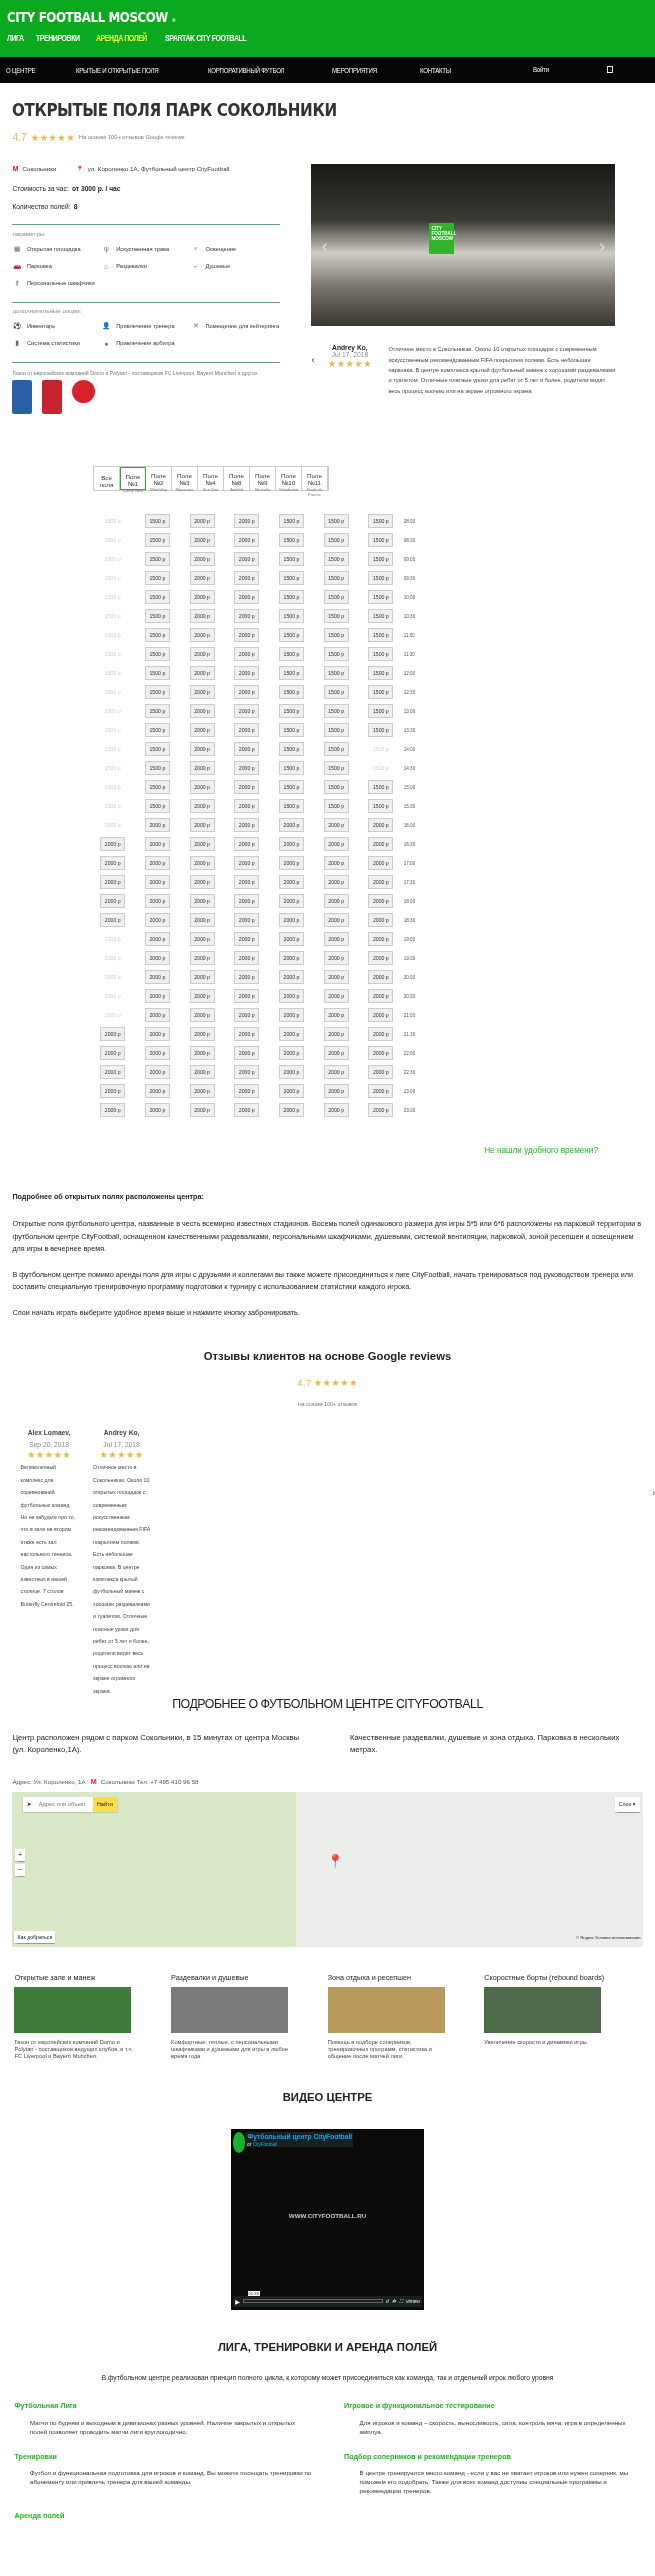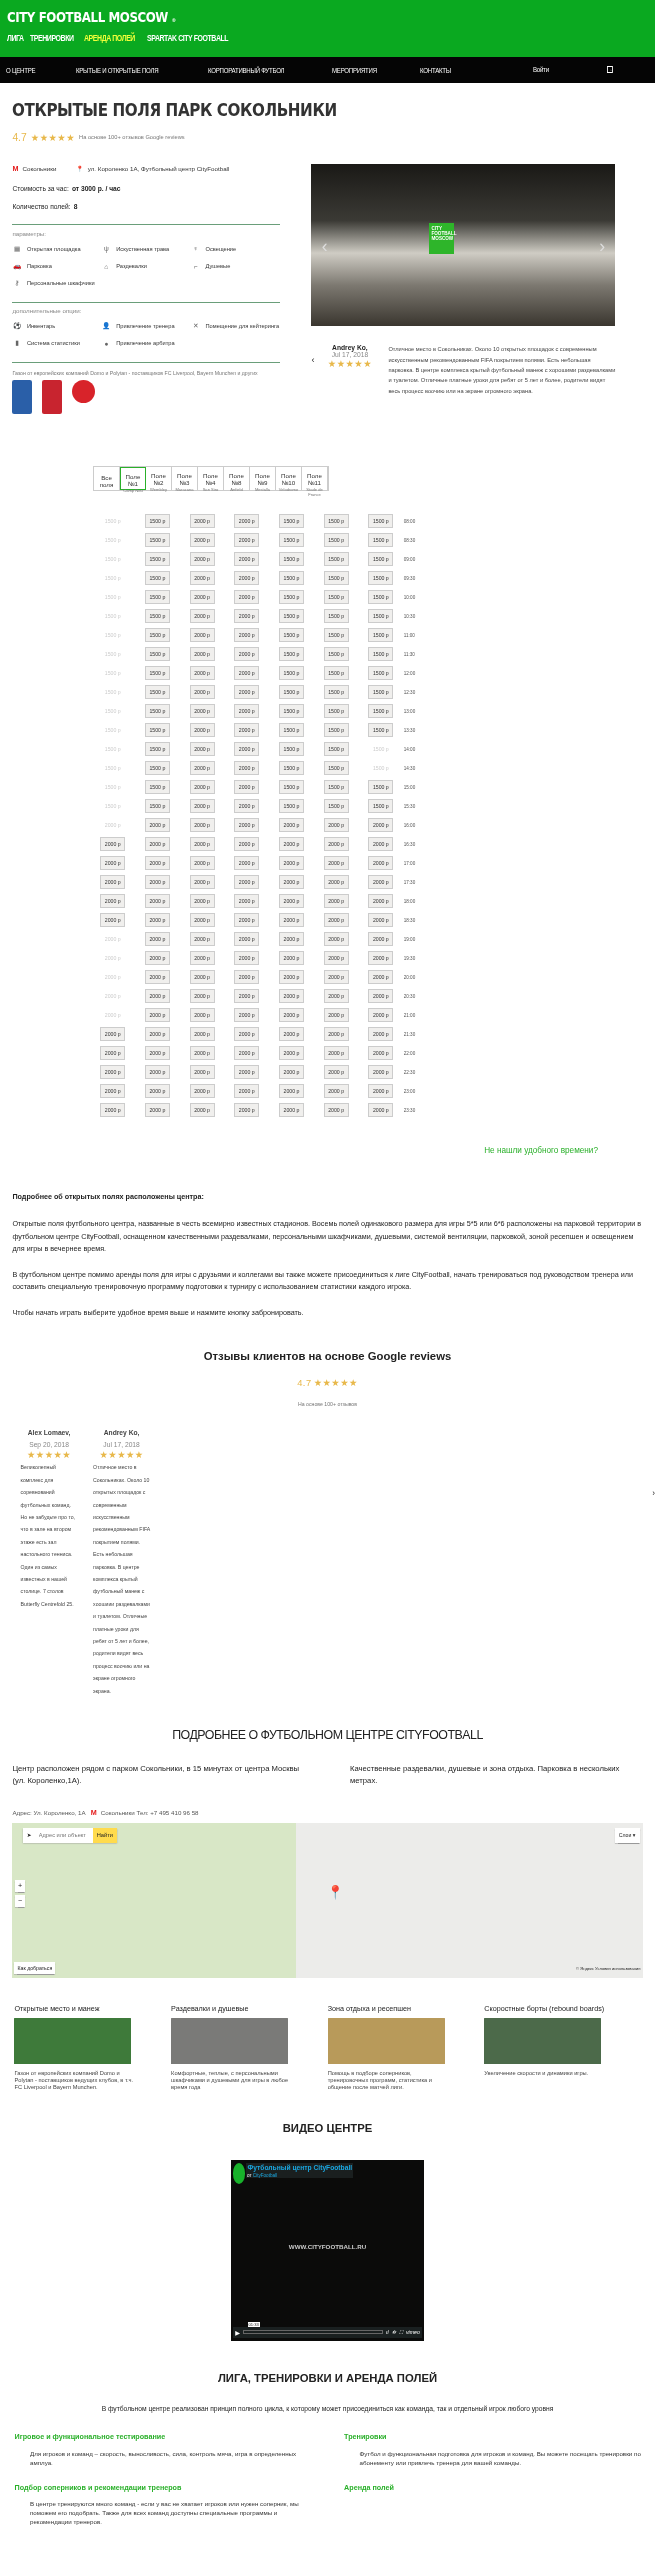--- a/index.html
+++ b/index.html
@@ -1,20 +1,20 @@
 <!DOCTYPE html>
 <html style="font-size:8.2px"><head>
 <meta charset="utf-8">
 <style>
 *{box-sizing:border-box;margin:0;padding:0}
 body{width:655px;font-family:"Liberation Sans",sans-serif;color:#222;background:#fff;font-size:7.2px}
 .topbar{background:#0aa920;height:57px;padding:0 7.2px;position:relative}
 .logo{font-family:"DejaVu Sans",sans-serif;font-weight:bold;color:#fff;font-size:14.4px;position:absolute;top:9.3px;left:7.2px;letter-spacing:-0.5px;transform:scaleX(.82);transform-origin:left}
 .logo small{font-size:5.2px}
-.mainnav{position:absolute;top:34px;left:7.2px;display:flex;gap:3px}
+.mainnav{position:absolute;top:34px;left:7.2px;display:flex;gap:9px}
 .mainnav span{color:#fff;font-weight:bold;font-size:8.2px;letter-spacing:-0.5px;transform:scaleX(.85);transform-origin:left;display:inline-block}
 .mainnav span.active{color:#f1ff3a}
 .subnav{background:#050505;height:26px;display:flex;align-items:center;padding:0 6.2px;position:relative}
 .subnav span{color:#fff;font-size:7.2px;margin-right:35px;letter-spacing:-0.3px;transform:scaleX(.85);transform-origin:left;display:inline-block;white-space:nowrap}
 .login{position:absolute;right:6.2px;top:8.2px;color:#fff;font-size:6.2px;display:flex;align-items:center;gap:20px}
 .login .ic{width:7.2px;height:7.2px;border:1px solid #fff;display:inline-block;font-size:4.6px;line-height:5.2px;text-align:center}
 .wrap{padding:0 12.4px}
 h1{font-family:"DejaVu Sans",sans-serif;font-size:18.5px;font-weight:bold;color:#333;letter-spacing:-0.5px;margin-top:15.5px;transform:scaleX(.82);transform-origin:left;white-space:nowrap}
 .rating{display:flex;align-items:center;gap:4.1px;margin-top:12.4px}
 .rating .num{color:#e8b84a;font-size:10.3px}
@@ -58,21 +58,21 @@
 .more{text-align:right;color:#2ab02a;font-size:8.2px;margin:26px 57px 0 0}
 .about{margin-top:36px;font-size:7.2px;line-height:12.4px}
 .about h3{font-size:7.2px;margin-bottom:15.5px}
 .about p{margin-bottom:13px}
 h2{text-align:center;font-size:11.3px;margin-top:31px;font-weight:bold}
 .rev2{text-align:center;margin-top:15.5px}
 .revs{display:flex;gap:15.5px;margin:20.6px 0 0 20.6px;position:relative}
 .rv{width:57px;font-size:5.2px;line-height:12.4px;color:#444}
 .rv .hd{text-align:center;line-height:11.3px}
 .revs .next{position:absolute;right:0;top:62px;font-size:8.2px}
-.centerH{text-align:center;font-size:12.4px;margin-top:31px;letter-spacing:-0.5px}
+.centerH{text-align:center;font-size:12.4px;letter-spacing:-0.5px}
 .two{display:flex;gap:45px;margin-top:20.6px;font-size:7.7px;line-height:12.4px}
 .two div{flex:1}
 .addr{font-size:6.2px;color:#555;margin-top:20.6px}
 .map{height:155px;margin-top:6.2px;background:#d8e7c6;position:relative;overflow:hidden}
 .map .city{position:absolute;left:45%;top:0;right:0;bottom:0;background:#ececea}
 .map .search{position:absolute;left:10.3px;top:5.2px;display:flex;background:#fff;box-shadow:0 0.5px 1.5px #999}
 .map .search span{padding:4.1px;font-size:5.7px}
 .map .search input{border:none;width:57px;font-size:5.7px;padding:3.1px}
 .map .find{background:#ffdb4d;padding:4.1px 3.1px;font-size:5.7px}
 .map .zoom{position:absolute;left:3.1px;top:57px;background:#fff;width:9.3px;font-size:7.2px;text-align:center;line-height:11.3px;box-shadow:0 0.5px 1px #999}
@@ -556,21 +556,21 @@
       <div class="cell">2000 р</div>
       <span class="time">23:30</span>
     </div>
   </div>
 <div class="more">Не нашли удобного времени?</div>
 
 <div class="wrap about">
  <h3>Подробнее об открытых полях расположены центра:</h3>
  <p>Открытые поля футбольного центра, названные в честь всемирно известных стадионов. Восемь полей одинакового размера для игры 5*5 или 6*6 расположены на парковой территории в футбольном центре CityFootball, оснащенном качественными раздевалками, персональными шкафчиками, душевыми, системой вентиляции, парковкой, зоной ресепшен и освещением для игры в вечернее время.</p>
  <p>В футбольном центре помимо аренды поля для игры с друзьями и коллегами вы также можете присоединиться к лиге CityFootball, начать тренироваться под руководством тренера или составить специальную тренировочную программу подготовки к турниру с использованием статистики каждого игрока.</p>
- <p>Чтобы начать играть выберите удобное время выше и нажмите кнопку забронировать.</p>
+ <p>Слои начать играть выберите удобное время выше и нажмите кнопку забронировать.</p>
 </div>
 
 <h2>Отзывы клиентов на основе Google reviews</h2>
 <div class="rev2">
  <span class="stars">4.7</span> <span class="stars">★★★★★</span>
  <div class="rating note" style="justify-content:center;color:#777;font-size:5.2px">На основе 100+ отзывов</div>
 </div>
 <div class="revs">
  <div class="rv">
       <div class="hd">
@@ -607,21 +607,21 @@
       </div>
   <div class="zoom">+</div>
   <div class="zoom zoomm">−</div>
   <div class="layers"><span>Слои</span> ▾</div>
   <div class="pinm">📍</div>
   <div class="route"><span>Как добраться</span></div>
   <div class="copy">© Яндекс Условия использования</div>
  </div>
  <div class="feat" id="feat">
       <div class="fi">
-        <h4>Открытые место и манеж</h4>
+        <h4>Открытые зале и манеж</h4>
         <div class="img" style="background: rgb(62, 122, 58);"></div>
         <p>Газон от европейских компаний Domo и Polytan - поставщиков ведущих клубов, в т.ч. FC Liverpool и Bayern Munchen.</p>
       </div>
       <div class="fi">
         <h4>Раздевалки и душевые</h4>
         <div class="img" style="background: rgb(122, 122, 120);"></div>
         <p>Комфортные, теплые, с персональными шкафчиками и душевыми для игры в любое время года</p>
       </div>
       <div class="fi">
         <h4>Зона отдыха и ресепшен</h4>
@@ -651,20 +651,24 @@
         <span class="vi">ıl</span>
         <span class="vi">✲</span>
         <span class="vi">⛶</span>
         <span class="vi">vimeo</span>
       </div>
  </div>
  <h2>ЛИГА, ТРЕНИРОВКИ И АРЕНДА ПОЛЕЙ</h2>
  <div style="text-align:center;margin-top:20.6px;font-size:6.7px">В футбольном центре реализован принцип полного цикла, к которому может присоединиться как команда, так и отдельный игрок любого уровня</div>
  <div class="svc">
   <div>
+        <h5>Футбольная Лига</h5>
+        <p>Матчи по будням и выходным в дивизионах разных уровней. Наличие закрытых и открытых полей позволяет проводить матчи лиги круглогодично.</p>
+      </div>
+  <div>
         <h5>Игровое и функциональное тестирование</h5>
         <p>Для игроков и команд – скорость, выносливость, сила, контроль мяча, игра в определенных амплуа.</p>
       </div>
   <div>
         <h5>Тренировки</h5>
         <p>Футбол и функциональная подготовка для игроков и команд. Вы можете посещать тренировки по абонементу или привлечь тренера для вашей команды.</p>
       </div>
   <div>
         <h5>Подбор соперников и рекомендации тренеров</h5>
         <p>В центре тренируются много команд - если у вас не хватает игроков или нужен соперник, мы поможем его подобрать. Также для всех команд доступны специальные программы и рекомендации тренеров.</p>

